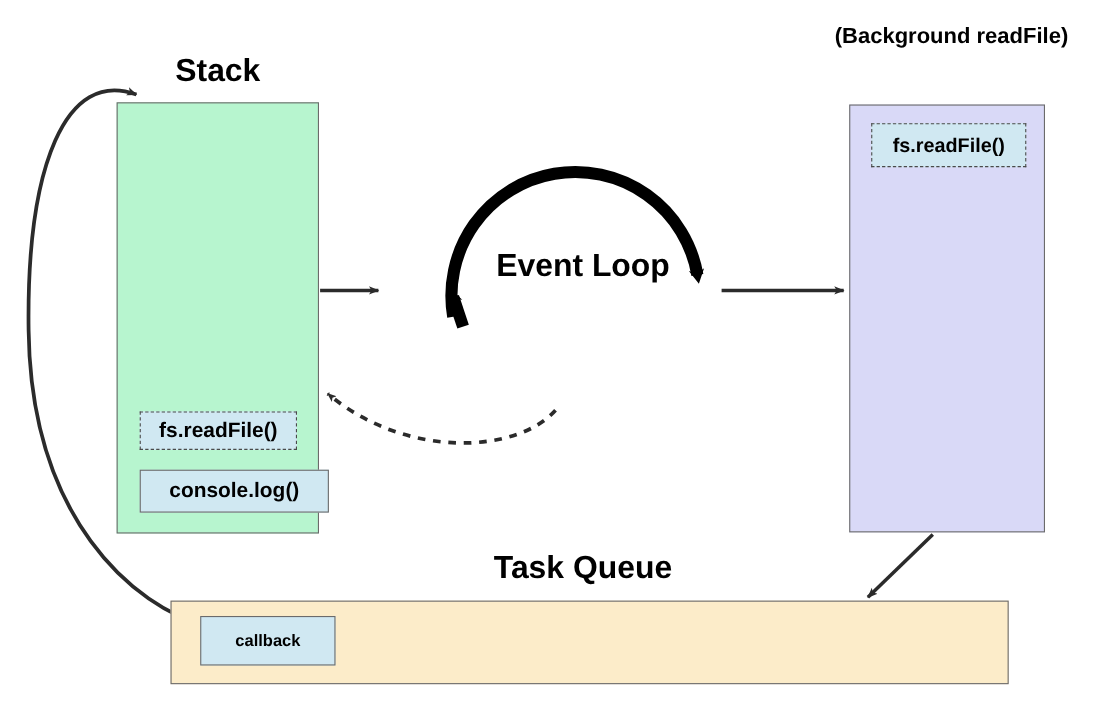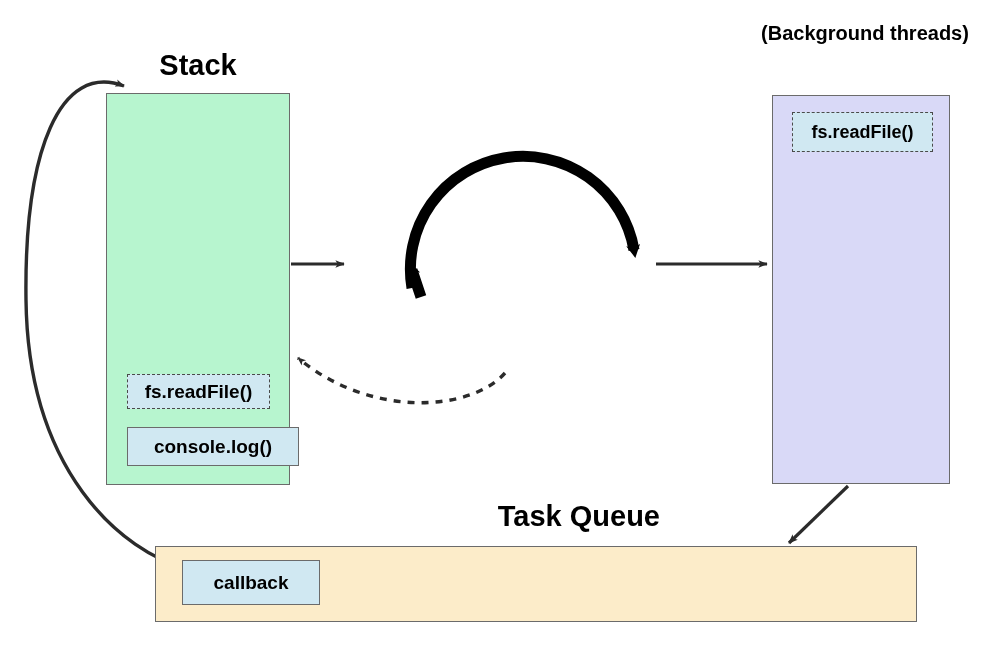--- a/index.html
+++ b/index.html
@@ -94,39 +94,38 @@
   #threadpool-chip-readfile {
     left: 792px;
     top: 112px;
     width: 141px;
     height: 40px;
     font-size: 18px;
   }
   #queue-chip-callback {
     left: 182px;
     top: 560px;
-    width: 138px;
+    width: 123px;
     height: 45px;
-    font-size: 19px;
+    font-size: 15px;
   }
   #stack-title {
     left: 106px;
     top: 48px;
     width: 184px;
   }
   #threadpool-title {
     left: 740px;
     top: 22px;
     width: 250px;
   }
   #taskqueue-title {
     left: 400px;
     top: 499px;
     width: 260px;
-    text-align: right;
   }
   #eventloop-title {
     left: 405px;
     top: 225px;
     width: 250px;
   }
 </style>
 </head>
 <body>
 
@@ -177,24 +176,25 @@
 
   <div class="label title-main" id="stack-title">Stack</div>
 
   <div class="region" id="stack-box"></div>
 
   <div class="chip chip-dashed" id="stack-chip-readfile">fs.readFile()</div>
 
   <div class="chip chip-solid" id="stack-chip-consolelog">console.log()</div>
 
   <div class="label" id="eventloop-title">
+    <div class="title-main">Event Loop</div>
   </div>
 
   <div class="label" id="threadpool-title">
-    <div class="title-sub">(Background threads)</div>
+    <div class="title-sub">(Background readFile)</div>
   </div>
 
   <div class="region" id="threadpool-box"></div>
 
   <div class="chip chip-dashed" id="threadpool-chip-readfile">fs.readFile()</div>
 
   <div class="label title-main" id="taskqueue-title">Task Queue</div>
 
   <div class="region" id="taskqueue-box"></div>
 

